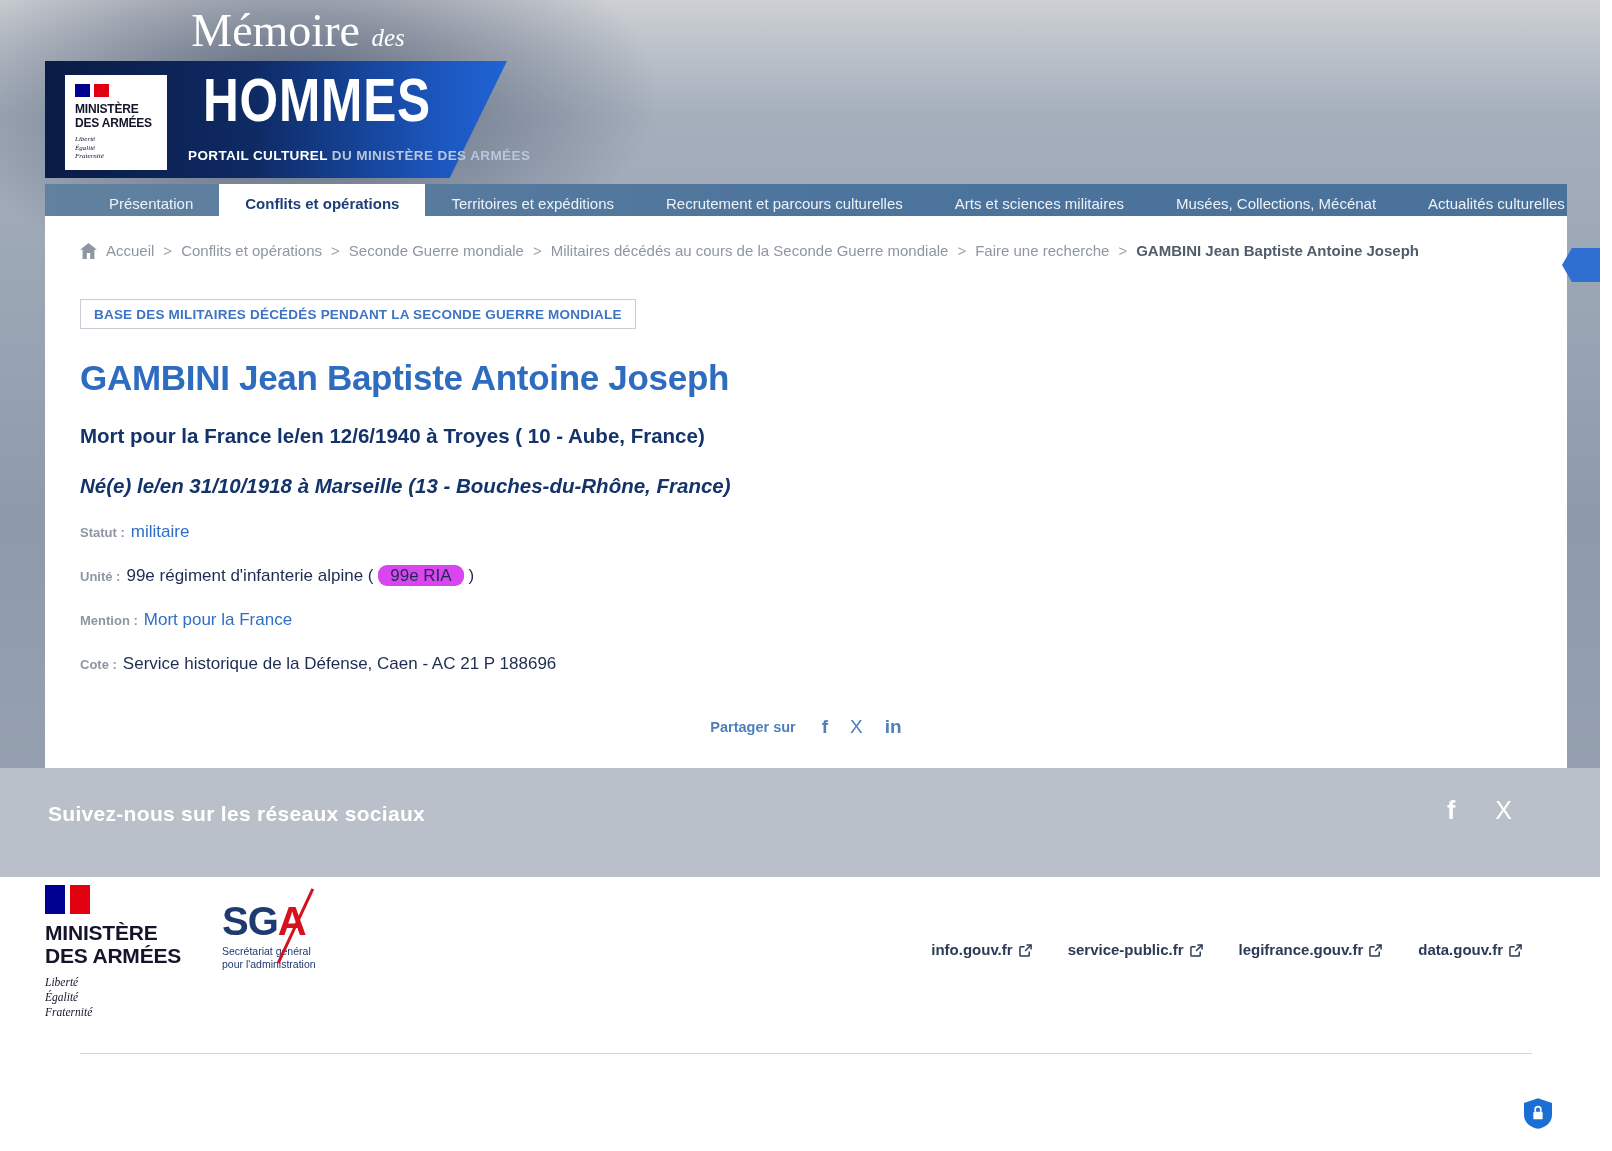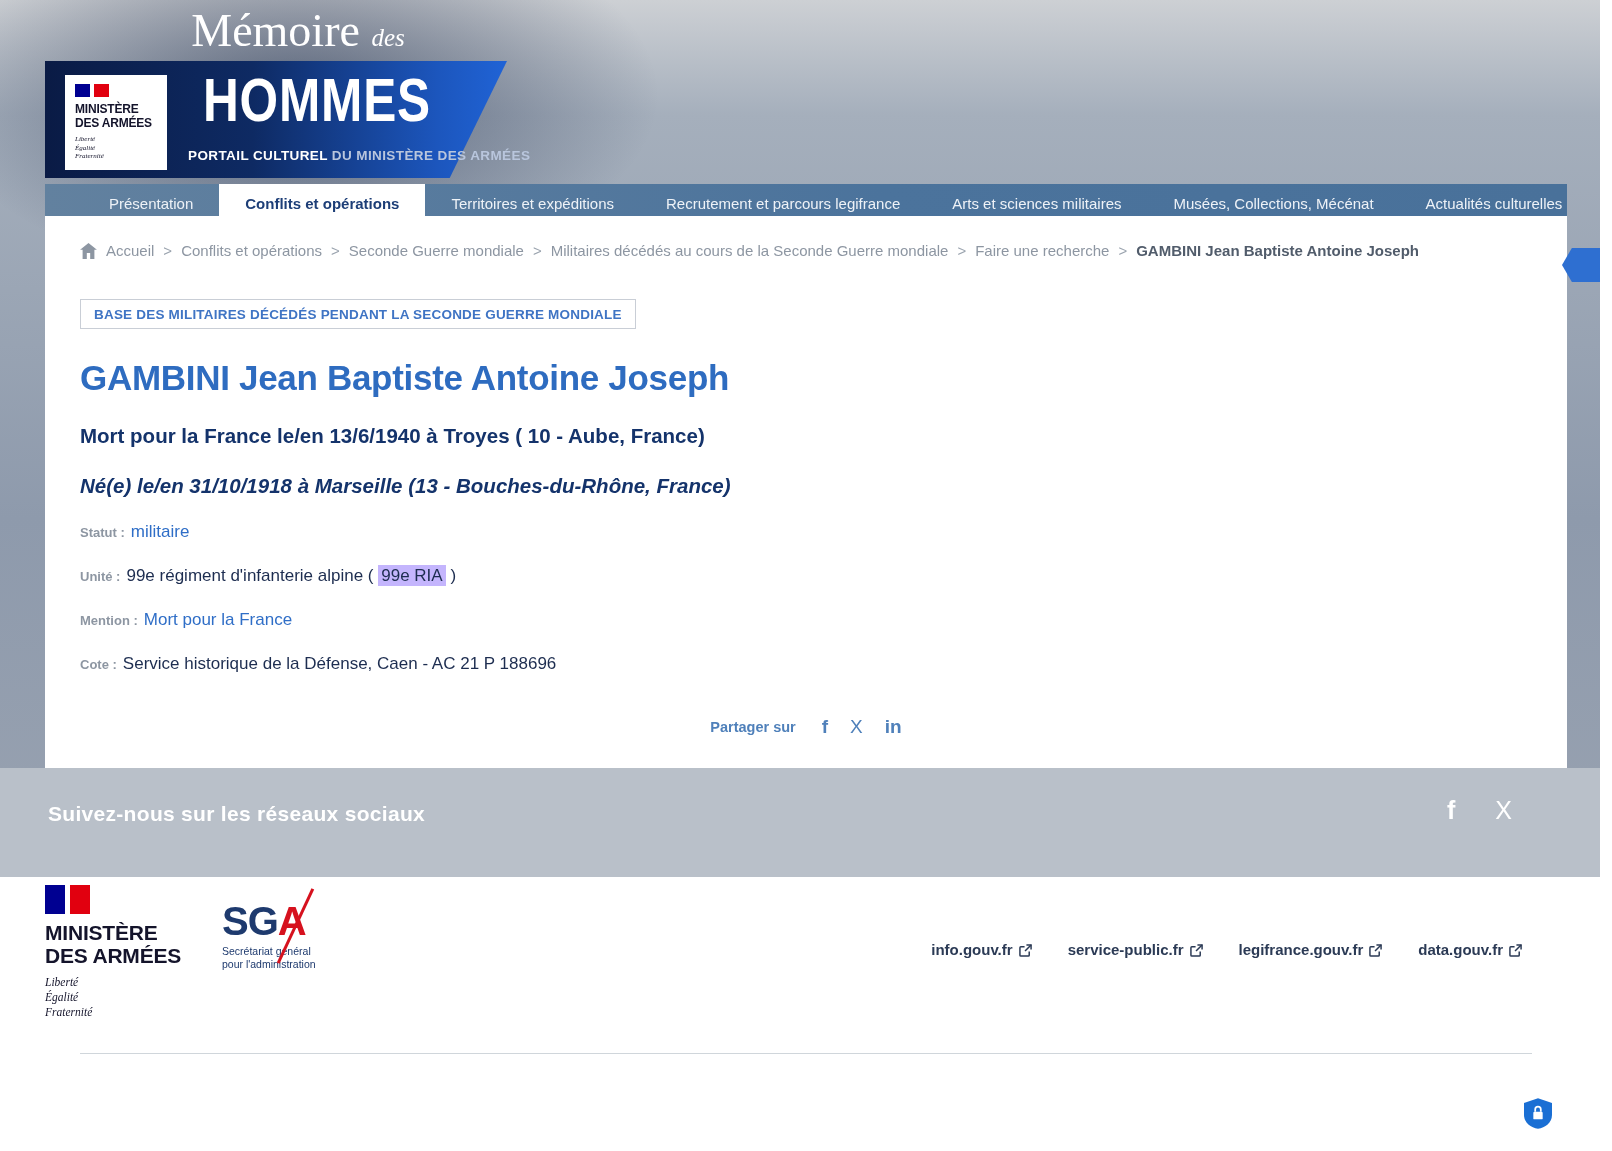--- a/index.html
+++ b/index.html
@@ -69,21 +69,21 @@
   }
   .record-title { margin-top:29px; font-size:35px; font-weight:bold; color:#2e6cc0; letter-spacing:-.3px; }
   .life-line { margin-top:26px; font-size:20.5px; font-weight:bold; color:#14336b; }
   .life-line + .life-line { margin-top:26px;font-style:italic; }
 
   .field-row { margin-top:24px; font-size:17px; }
   .field-row:first-of-type { margin-top:22px; }
   .f-label { font-size:13px; font-weight:bold; color:#8d96a2; margin-right:6px; }
   .f-link { color:#2f6ec7; text-decoration:none; cursor:pointer; }
   .f-dark { color:#1d2d50; }
-  .hl { background:#c4b5fd; padding:1px 3px; }
+  .hl { background:#d946ef; padding:1px 12px;border-radius:9px; }
 
   .share-row { margin-top:42px; display:flex; justify-content:center; align-items:center; gap:22px; }
   .share-label { font-size:14.5px; font-weight:bold; color:#4f80ba; margin-right:4px; }
   .share-ic { font-size:19px; color:#4f80ba; font-weight:bold; cursor:pointer; text-decoration:none; }
   .share-ic.xg { font-weight:500; }
 
   .ribbon {
     position:absolute; right:0; top:248px; width:38px; height:34px; background:#2e6fd1; cursor:pointer;
     clip-path:polygon(0 50%,26% 0,100% 0,100% 100%,26% 100%);
   }
@@ -144,21 +144,21 @@
         </div>
       <div class="mname-sm"><span>MINISTÈRE</span><br><span>DES ARMÉES</span></div>
       <div class="motto-sm"><span>Liberté</span><br><span>Égalité</span><br><span>Fraternité</span></div>
     </div>
   </header>
 
   <nav class="nav">
     <a class="nav-item">Présentation</a>
     <a class="nav-item active">Conflits et opérations</a>
     <a class="nav-item">Territoires et expéditions</a>
-    <a class="nav-item">Recrutement et parcours legifrance</a>
+    <a class="nav-item">Recrutement et parcours culturelles</a>
     <a class="nav-item">Arts et sciences militaires</a>
     <a class="nav-item">Musées, Collections, Mécénat</a>
     <a class="nav-item">Actualités culturelles</a>
     <a class="nav-item">Espace personnel</a>
   </nav>
 
   <main class="content">
 
     <div class="breadcrumb">
       <span class="home-ic">
@@ -176,21 +176,21 @@
       <span class="sep">&gt;</span>
       <a>Faire une recherche</a>
       <span class="sep">&gt;</span>
       <span class="current">GAMBINI Jean Baptiste Antoine Joseph</span>
     </div>
 
     <div class="db-badge">BASE DES MILITAIRES DÉCÉDÉS PENDANT LA SECONDE GUERRE MONDIALE</div>
 
     <h1 class="record-title">GAMBINI Jean Baptiste Antoine Joseph</h1>
 
-    <div class="life-line">Mort pour la France le/en 13/6/1940 à Troyes ( 10 - Aube, France)</div>
+    <div class="life-line">Mort pour la France le/en 12/6/1940 à Troyes ( 10 - Aube, France)</div>
     <div class="life-line">Né(e) le/en 31/10/1918 à Marseille (13 - Bouches-du-Rhône, France)</div>
 
     <div class="field-row">
       <span class="f-label">Statut :</span><a class="f-link">militaire</a>
     </div>
 
     <div class="field-row">
       <span class="f-label">Unité :</span><span class="f-dark"><span>99e régiment d'infanterie alpine ( </span><span class="hl">99e RIA</span><span> )</span></span>
     </div>
 

